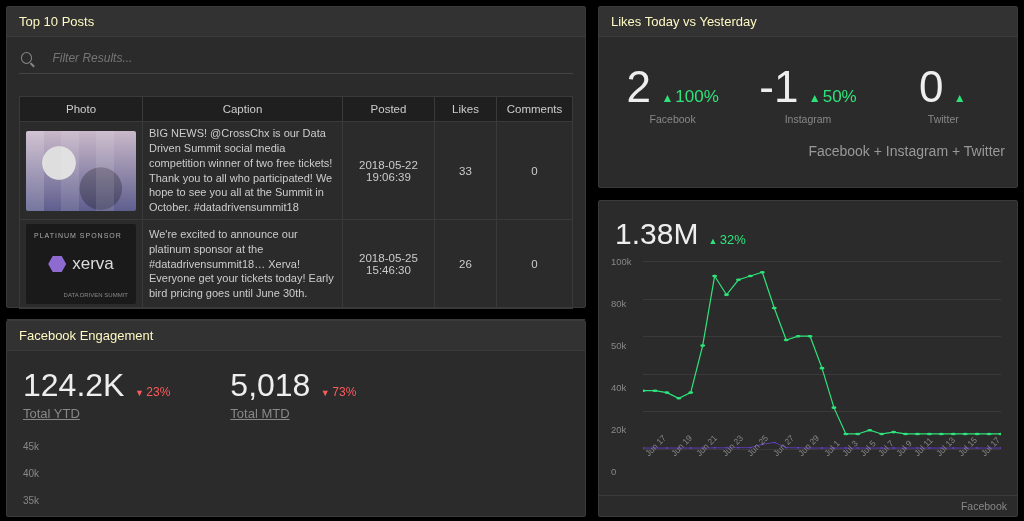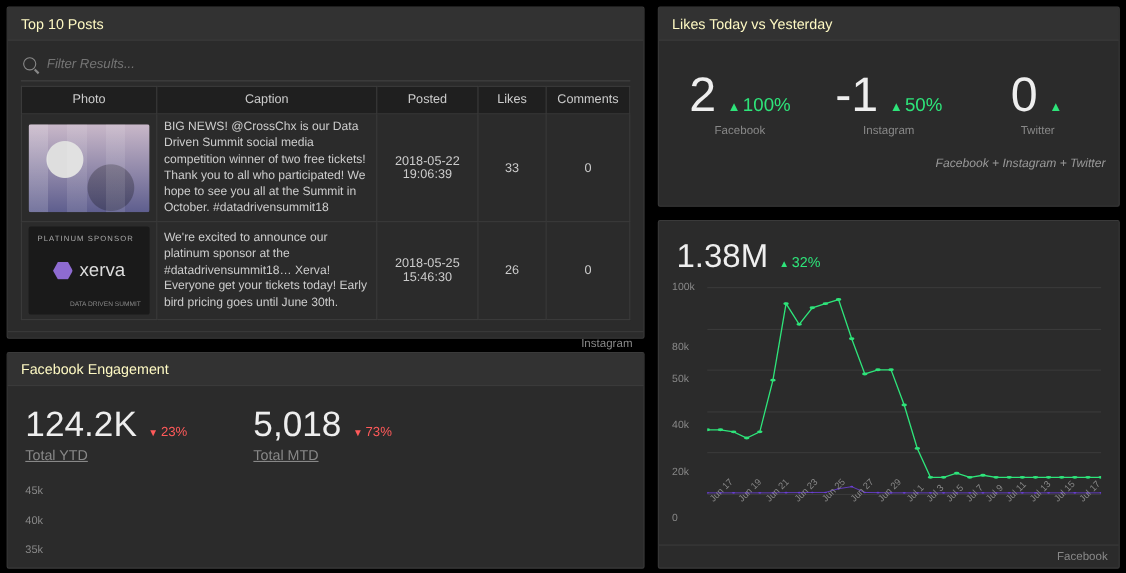--- a/index.html
+++ b/index.html
@@ -34,24 +34,24 @@
   .panel-footer {
     padding: 4px 10px;
     font-size: 10.5px;
     color: #888;
     text-align: right;
     border-top: 1px solid #3a3a3a;
   }
 
   
   .filter-row {
-    display: flex; align-items: center; gap: 10px;
+    display: flex; align-items: center; gap: 20px;
     border-bottom: 1px solid #444;
     padding: 4px 2px 8px 2px;
-    margin-bottom: 4px;
+    margin-bottom: 22px;
   }
   .filter-row input {
     background: transparent; border: none; outline: none;
     color: #bbb; font-size: 12px; font-style: italic; width: 100%;
   }
   .search-ic { width:12px; height:12px; border:1.5px solid #888; border-radius:50%; position:relative; }
   .search-ic::after { content:""; position:absolute; width:5px; height:1.5px; background:#888; transform:rotate(45deg); bottom:-2px; right:-4px; }
 
   table.posts { width:100%; border-collapse: collapse; font-size: 11.5px; }
   table.posts th {
@@ -104,21 +104,21 @@
   .axis-labels { display:flex; flex-direction:column; gap:16px; font-size:10px; color:#888; padding:10px 0 0 4px; }
 
   
   .likes-row { display:flex; justify-content:space-around; padding:28px 6px 14px 6px; }
   .like-metric { text-align:center; flex:1; }
   .like-metric .big { font-size:44px; font-weight:300; color:#eee; line-height:1; display:inline-block; }
   .like-metric .pct { font-size:17px; color:#2ee47a; margin-left:6px; display:inline-block; }
   .like-metric .pct::before { content:"▲"; font-size:12px; margin-right:2px; }
   .like-metric .pct.noval::before { content:"▲"; }
   .like-metric .lab { font-size:10.5px; color:#888; margin-top:4px; }
-  .breakdown { text-align:right; font-size:11px; color:#999; padding:4px 12px 10px 0;font-style:italic; }
+  .breakdown { text-align:right; font-size:14px; color:#999; padding:4px 12px 10px 0; }
 
   
   .reach-head { display:flex; align-items:baseline; gap:10px; padding:6px 4px 10px 4px; }
   .reach-head .val { font-size:30px; font-weight:300; color:#eee; }
   .chart-wrap { position:relative; height:210px; padding:0 6px; }
   .ygrid { position:absolute; left:32px; right:4px; top:0; bottom:22px; }
   .ygrid .line { position:absolute; left:0; right:0; border-top:1px solid #3a3a3a; }
   .ylab { position:absolute; left:0; font-size:9.5px; color:#888; transform:translateY(-50%); }
   .xlabels { position:absolute; left:32px; right:4px; bottom:0; height:20px; display:flex; justify-content:space-between; }
   .xlabels span { font-size:8.5px; color:#888; transform:rotate(-45deg); transform-origin:left top; white-space:nowrap; }
@@ -323,20 +323,20 @@
             <span>Jul 9</span>
             <span>Jul 11</span>
             <span>Jul 13</span>
             <span>Jul 15</span>
             <span>Jul 17</span>
           </div>
       <div class="ylab" style="top: 100%;">0</div>
           <div class="ylab" style="top: 80%;">20k</div>
           <div class="ylab" style="top: 60%;">40k</div>
           <div class="ylab" style="top: 40%;">50k</div>
-          <div class="ylab" style="top: 20%; margin-top: 13px;">80k</div>
+          <div class="ylab" style="top: 20%;">80k</div>
           <div class="ylab" style="top: 0%;">100k</div>
         </div>
     </div>
     <div class="panel-footer">Facebook</div>
   </div>
 
 </div>
 
 </body></html>

